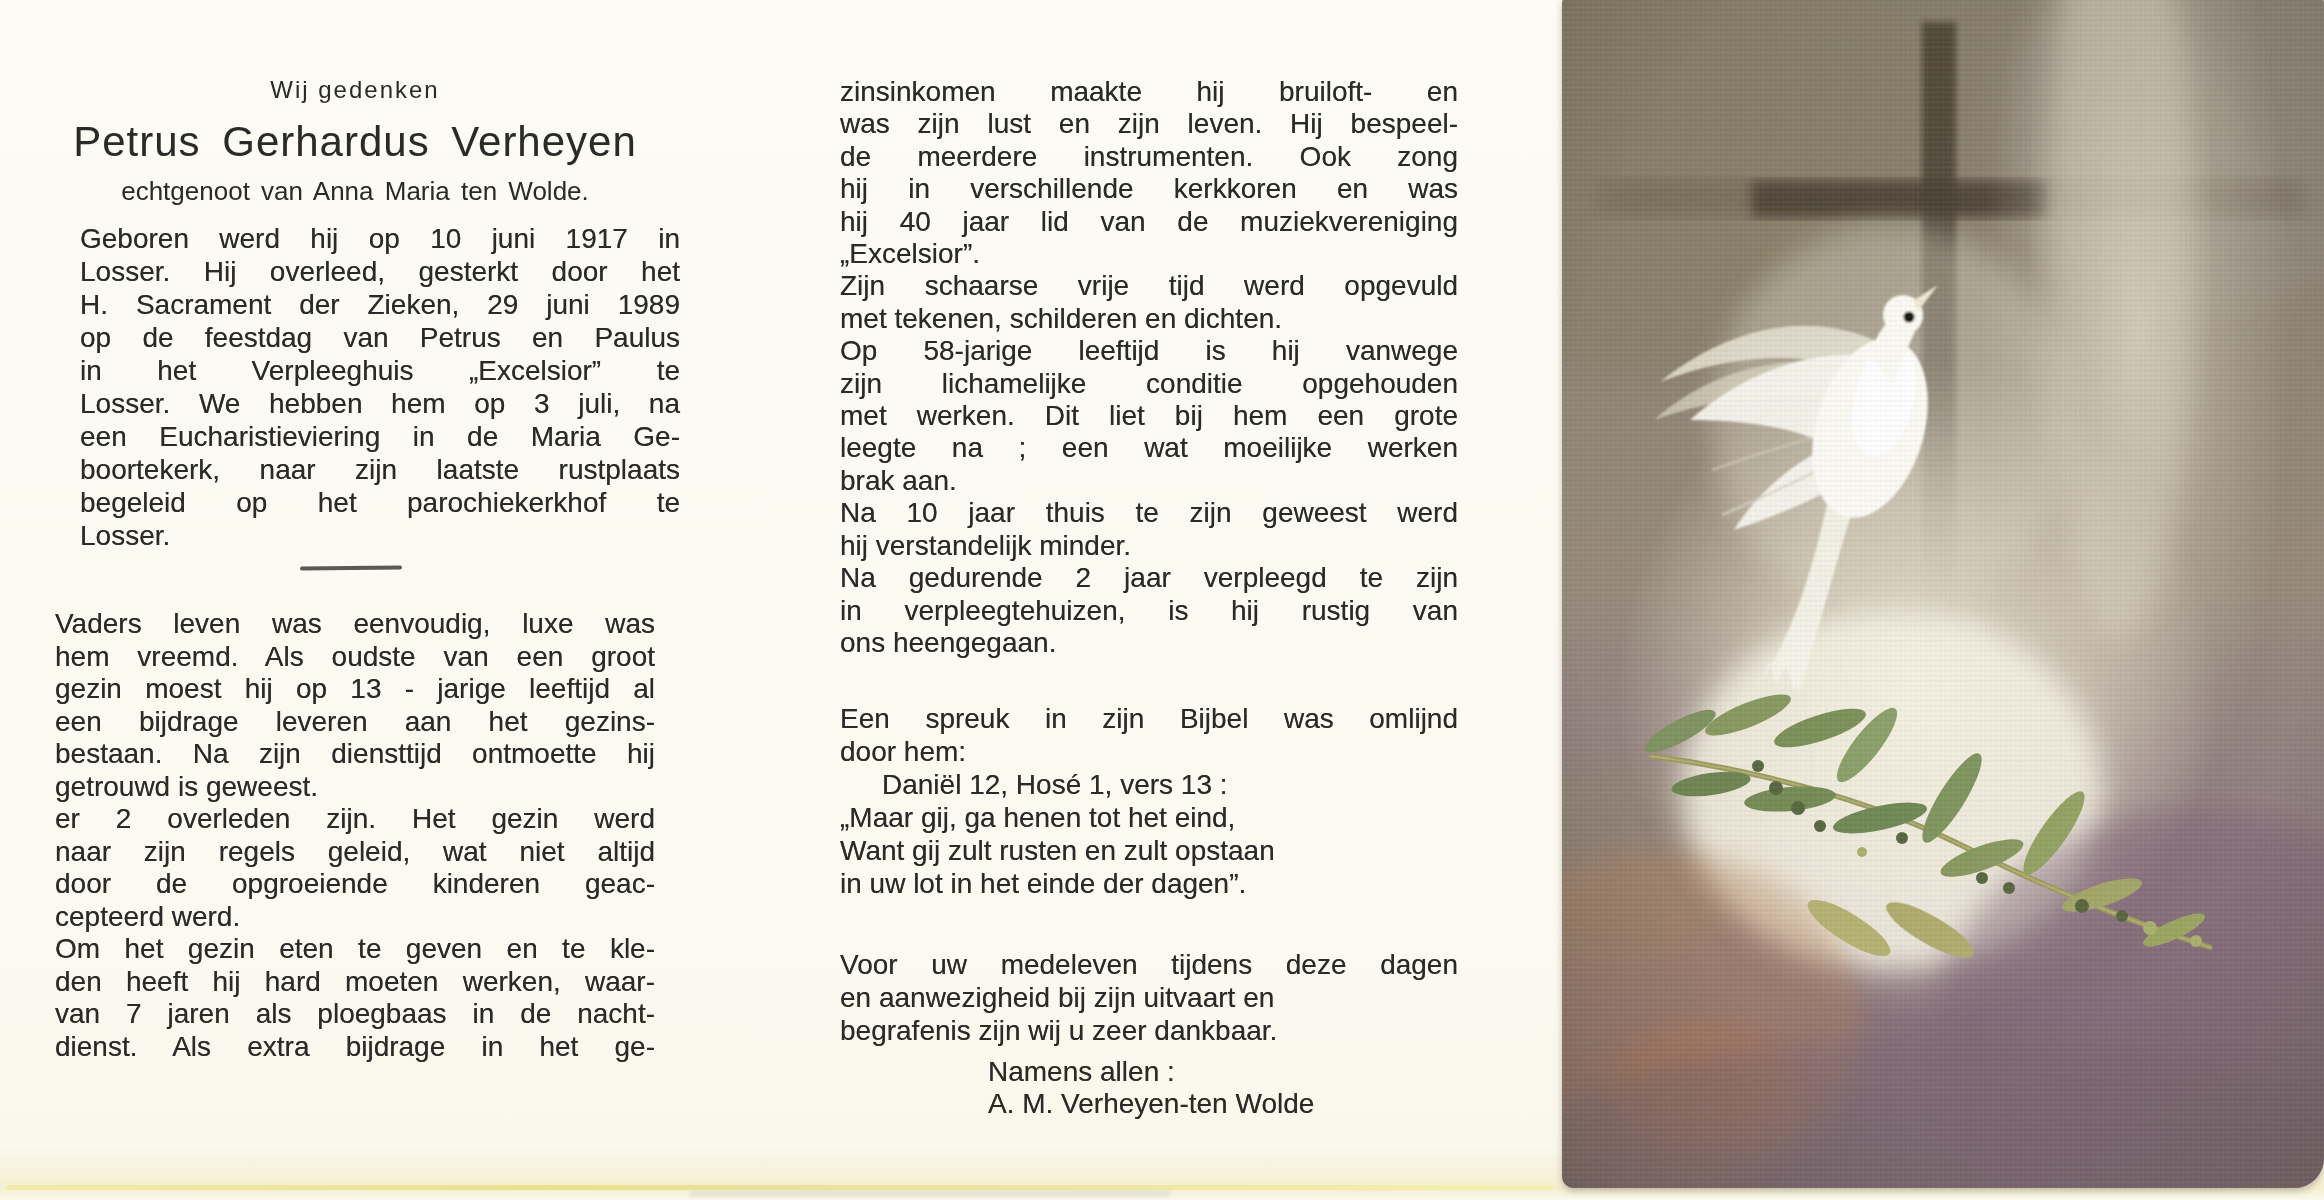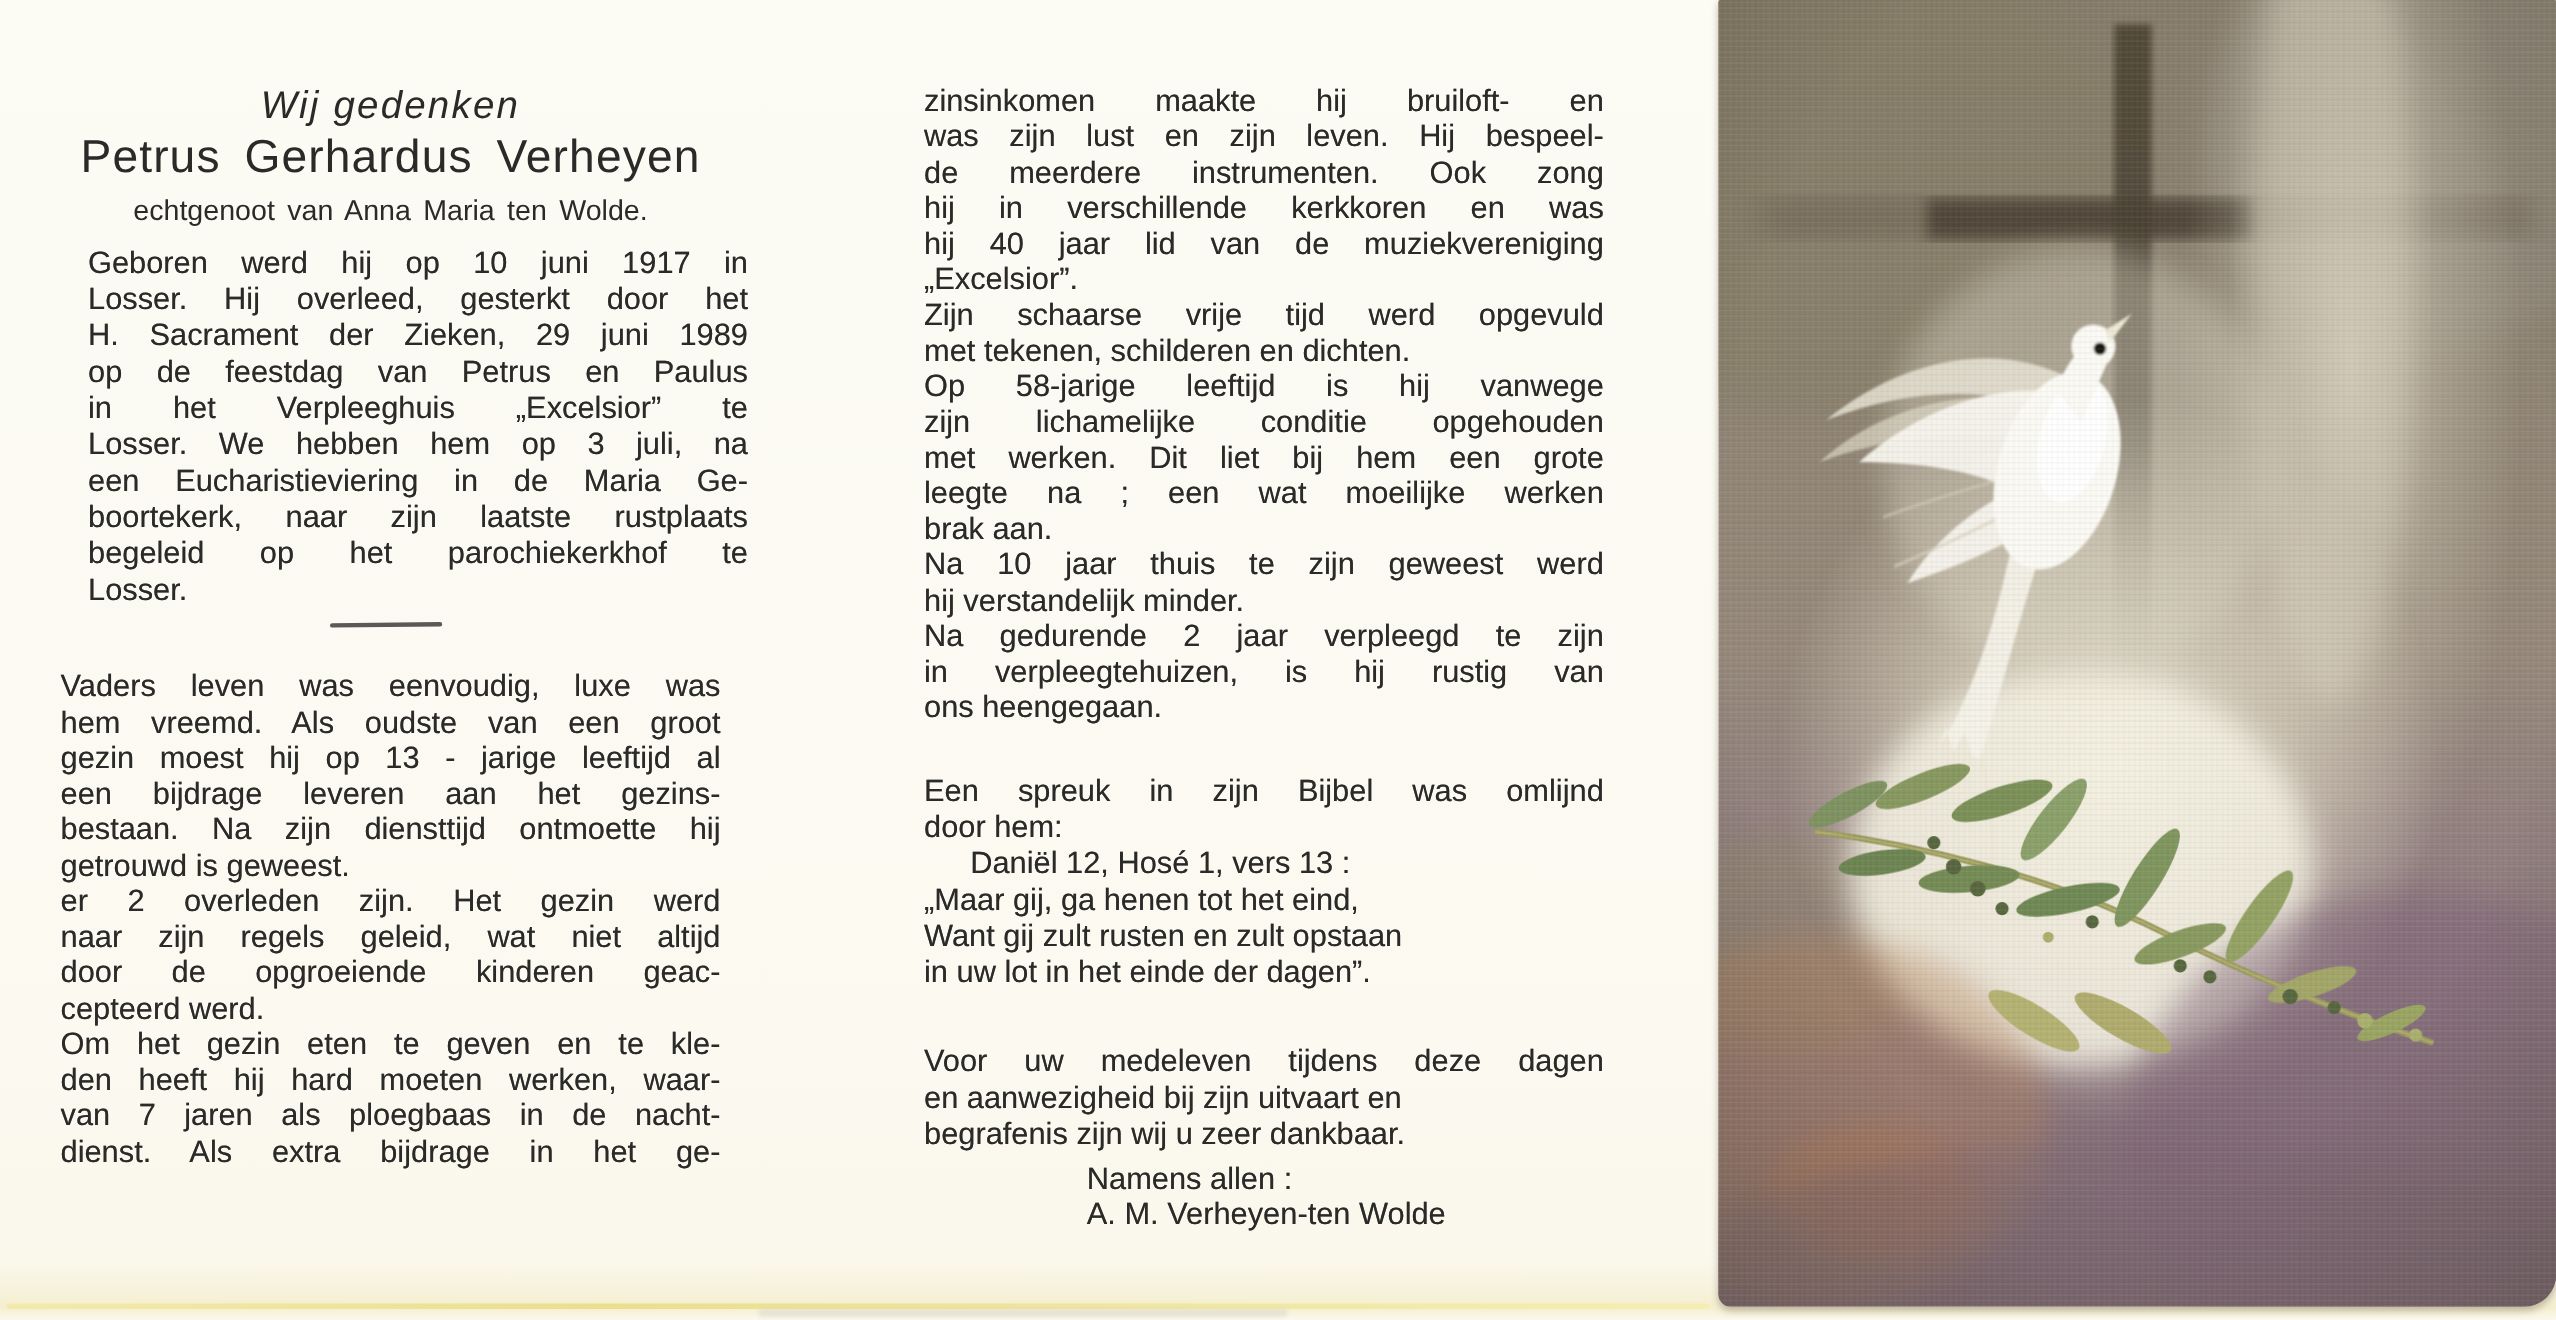--- a/index.html
+++ b/index.html
@@ -8,21 +8,21 @@
     background:linear-gradient(180deg,#fcfbf4 0%,#fbf9f0 80%,#faf7ea 100%);
     font-family:"Liberation Sans","DejaVu Sans",sans-serif;
     color:#2a2a28;
   }
   .line{white-space:nowrap;text-shadow:0 0 0.45px rgba(42,42,40,.65);}
   .line.j{text-align:justify;text-align-last:justify;}
   .line.l{text-align:left;}
   .line.i{text-align:left;padding-left:42px;}
 
   .col-left{position:absolute;left:55px;top:0;width:600px;font-size:28px;}
-  .intro{position:absolute;left:0;top:76px;width:100%;text-align:center;font-size:35px;letter-spacing:2px;font-style:italic;}
+  .intro{position:absolute;left:0;top:76px;width:100%;text-align:center;font-size:24px;letter-spacing:2px;}
   .deceased-name{position:absolute;left:0;top:118px;width:100%;text-align:center;font-size:42px;letter-spacing:1px;word-spacing:9px;}
   .spouse{position:absolute;left:0;top:176px;width:100%;text-align:center;font-size:26px;word-spacing:4px;}
   .para1{position:absolute;left:0;top:222px;width:100%;line-height:33px;margin-left:25px;}
   .divider{position:absolute;left:245px;top:566px;width:102px;height:4px;background:#3c3c3a;border-radius:2px;transform:rotate(-0.6deg);opacity:.85;}
   .para2{position:absolute;left:0;top:608px;width:100%;line-height:32.5px;}
 
   .col-mid{position:absolute;left:840px;top:0;width:618px;font-size:28px;}
   .blockA{position:absolute;left:0;top:76px;width:100%;line-height:32.4px;}
   .blockB{position:absolute;left:0;top:702px;width:100%;line-height:33px;}
   .blockC{position:absolute;left:0;top:948px;width:100%;line-height:33px;}

